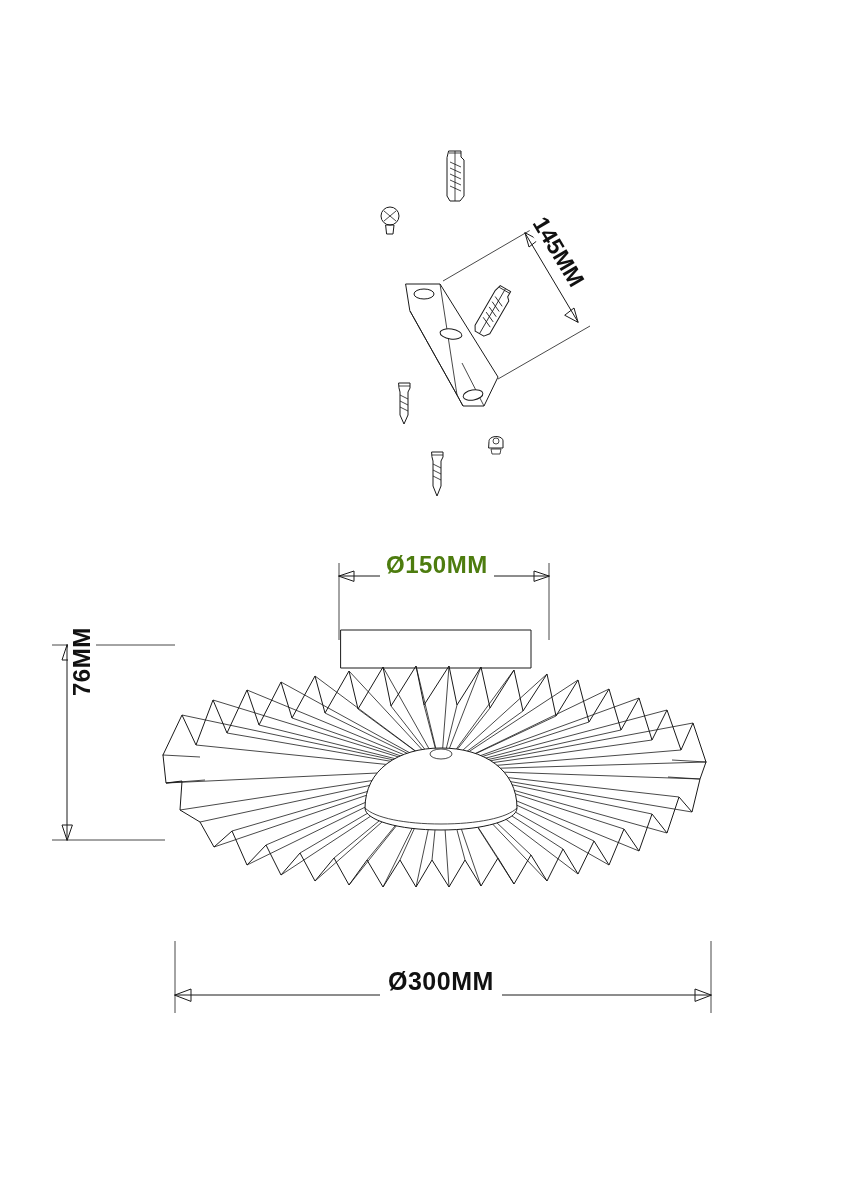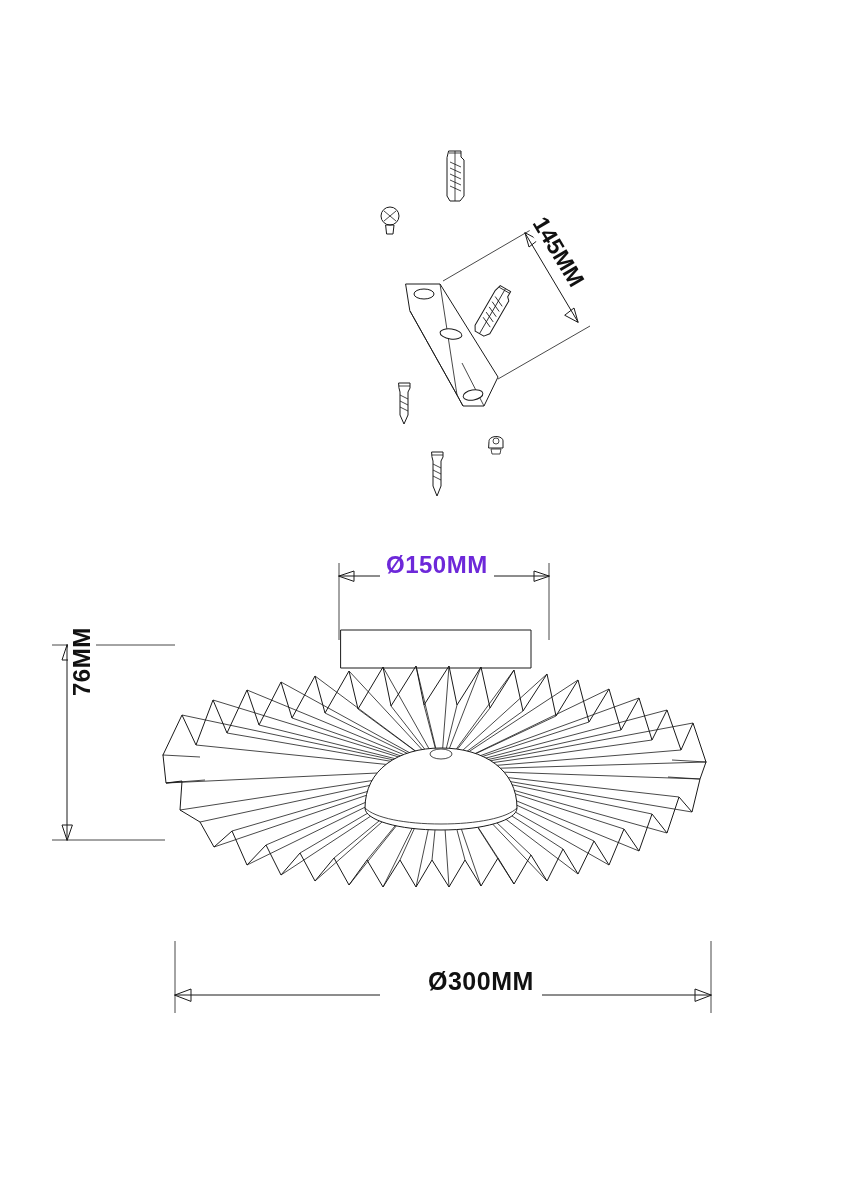--- a/index.html
+++ b/index.html
@@ -233,24 +233,24 @@
       <path class="ln" d="M711 995 L695 989 L695 1001 Z" fill="#1a1a1a"></path>
     </g>
 
   </svg>
 
   <div style="position:absolute; left:528px; top:222px; width:120px; height:120px; transform: rotate(59deg); transform-origin: 0 0;">
     <span style="position:absolute; left:0; top:-24px; white-space:nowrap; font-family:'Liberation Sans',sans-serif; font-size:23px; font-weight:bold; color:#111; background:#fff; padding:0 3px;">145MM</span>
   </div>
 
   <div style="position:absolute; left:380px; top:551px; background:#ffffff; padding:0 6px;">
-    <span style="font-family:'Liberation Sans',sans-serif; font-size:24px; font-weight:bold; color:#6d28d9; letter-spacing:0.5px;">Ø150MM</span>
+    <span style="font-family:'Liberation Sans',sans-serif; font-size:24px; font-weight:bold; color:#4d7c0f; letter-spacing:0.5px;">Ø150MM</span>
   </div>
 
   <div style="position:absolute; left:68px; top:700px; transform: rotate(-90deg); transform-origin: 0 0;">
     <span style="display:inline-block; white-space:nowrap; font-family:'Liberation Sans',sans-serif; font-size:24px; font-weight:bold; color:#111; background:#fff; padding:0 4px; letter-spacing:0.5px;">76MM</span>
   </div>
 
   <div style="position:absolute; left:380px; top:967px; background:#ffffff; padding:0 8px;">
-    <span style="font-family:'Liberation Sans',sans-serif; font-size:25px; font-weight:bold; color:#111; letter-spacing:0.5px;margin-left:40px;">Ø300MM</span>
+    <span style="font-family:'Liberation Sans',sans-serif; font-size:25px; font-weight:bold; color:#111; letter-spacing:0.5px;">Ø300MM</span>
   </div>
 
 </div>
 
 </body></html>

